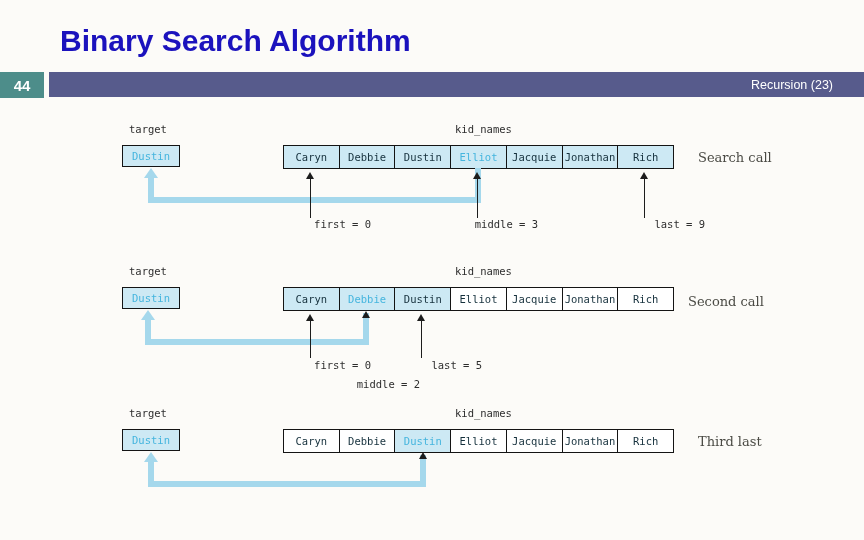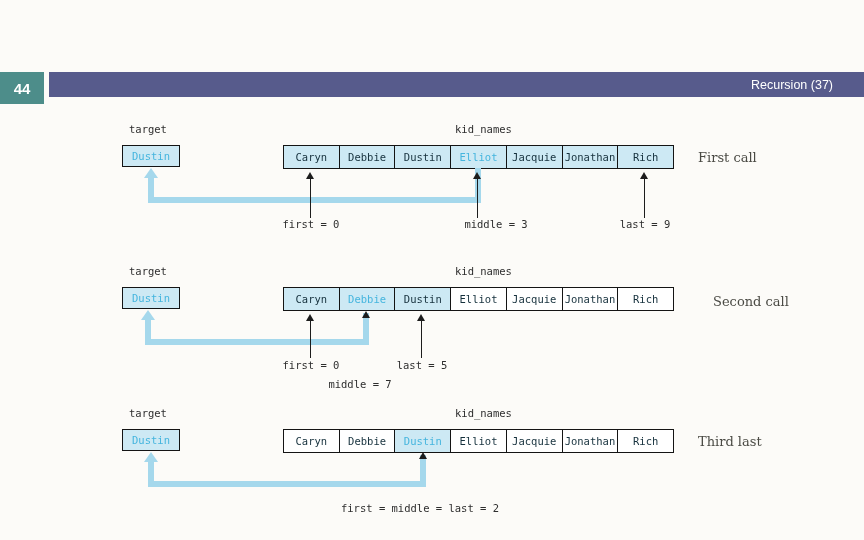--- a/index.html
+++ b/index.html
@@ -2,21 +2,21 @@
 <html style="--title: #1b12bd; --badge_bg: #4d8d8a; --bar_bg: #575b8c; --cell_active_bg: #cde9f4; --highlight_text: #45b5de; --arrow_blue: #a5d8ec; --cell_text: #15303c; --label_text: #2e2e2e; --call_text: #4a4a44; --border_dark: #141414;"><head>
 <meta charset="utf-8">
 <style>
   html,body{margin:0;padding:0;}
   body{width:864px;height:540px;overflow:hidden;background:#fcfbf8;}
   .stage{position:relative;width:864px;height:540px;font-family:"Liberation Sans",sans-serif;}
 
   
   .title{position:absolute;left:60px;top:24px;font-family:"Liberation Sans",sans-serif;
          font-weight:bold;font-size:30px;letter-spacing:0px;color:var(--title,#1b12bd);}
-  .numbadge{position:absolute;left:0;top:72px;width:44px;height:32px;background:var(--badge_bg,#4d8d8a);
+  .numbadge{position:absolute;left:0;top:72px;width:44px;height:26px;background:var(--badge_bg,#4d8d8a);
             color:#fff;font-weight:bold;font-size:15px;display:flex;align-items:center;justify-content:center;}
   .hbar{position:absolute;left:49px;top:72px;width:815px;height:25px;background:var(--bar_bg,#575b8c);
         box-sizing:border-box;color:#fff;font-size:12.5px;display:flex;align-items:center;
         justify-content:flex-end;padding-right:31px;}
 
   
   .row{position:absolute;left:0;width:864px;height:142px;}
   .mono{font-family:"DejaVu Sans Mono",monospace;font-size:10.5px;color:var(--label_text,#2e2e2e);white-space:pre;text-align:right;}
   .lbl{position:absolute;}
   .tbox{position:absolute;width:58px;height:22px;box-sizing:border-box;border:1.5px solid var(--border_dark,#141414);
@@ -33,93 +33,94 @@
 
   
   .bh{position:absolute;height:6px;background:var(--arrow_blue,#a5d8ec);}
   .bv{position:absolute;width:6px;background:var(--arrow_blue,#a5d8ec);}
   .bhead{position:absolute;width:0;height:0;border-left:7px solid transparent;
          border-right:7px solid transparent;border-bottom:10px solid var(--arrow_blue,#a5d8ec);}
   
   .pline{position:absolute;width:1.3px;background:#1c1c1c;}
   .phead{position:absolute;width:0;height:0;border-left:4px solid transparent;
          border-right:4px solid transparent;border-bottom:7px solid #1c1c1c;}
-  .plabel{position:absolute;text-align:center;}
+  .plabel{position:absolute;}
 </style>
 </head>
 <body>
 
 <div class="stage">
 
+  <div class="title">Binary Search Algorithm</div>
   <div class="numbadge">44</div>
   <div class="hbar">
-    <span>Recursion (37)</span>
+    <span>Recursion (23)</span>
   </div>
 
   <div class="row" style="top:115px">
     <div class="mono lbl" style="left:129px;top:8px">target</div>
     <div class="tbox" style="left:122px;top:30px">Dustin</div>
     <div class="mono lbl" style="left:455px;top:8px">kid_names</div>
     <div class="arr" style="left:283px;top:30px">
       <div class="cell on">Caryn</div>
       <div class="cell on">Debbie</div>
       <div class="cell on">Dustin</div>
       <div class="cell on mid">Elliot</div>
       <div class="cell on">Jacquie</div>
       <div class="cell on">Jonathan</div>
       <div class="cell on">Rich</div>
     </div>
-    <div class="call" style="left:698px;top:35px">First call</div>
+    <div class="call" style="left:698px;top:35px">Search call</div>
 
     <div class="bh" style="left:148px;top:82px;width:333px"></div>
     <div class="bv" style="left:475px;top:53px;height:29px"></div>
     <div class="bv" style="left:148px;top:63px;height:19px"></div>
     <div class="bhead" style="left:144px;top:53px"></div>
 
     <div class="phead" style="left:306px;top:57px"></div>
     <div class="pline" style="left:310px;top:64px;height:39px"></div>
     <div class="phead" style="left:473px;top:57px"></div>
     <div class="pline" style="left:477px;top:64px;height:39px"></div>
     <div class="phead" style="left:640px;top:57px"></div>
     <div class="pline" style="left:644px;top:64px;height:39px"></div>
 
     <div class="mono plabel" style="left:251px;top:103px;width:120px">first = 0</div>
-    <div class="mono plabel" style="left:436px;top:103px;width:120px">middle = 3</div>
+    <div class="mono plabel" style="left:418px;top:103px;width:120px">middle = 3</div>
     <div class="mono plabel" style="left:585px;top:103px;width:120px">last = 9</div>
   </div>
 
   <div class="row" style="top:257px">
     <div class="mono lbl" style="left:129px;top:8px">target</div>
     <div class="tbox" style="left:122px;top:30px">Dustin</div>
     <div class="mono lbl" style="left:455px;top:8px">kid_names</div>
     <div class="arr" style="left:283px;top:30px">
       <div class="cell on">Caryn</div>
       <div class="cell on mid">Debbie</div>
       <div class="cell on">Dustin</div>
       <div class="cell">Elliot</div>
       <div class="cell">Jacquie</div>
       <div class="cell">Jonathan</div>
       <div class="cell">Rich</div>
     </div>
-    <div class="call" style="left:713px;top:37px">Second call</div>
+    <div class="call" style="left:688px;top:37px">Second call</div>
 
     <div class="bh" style="left:145px;top:82px;width:224px"></div>
     <div class="bv" style="left:363px;top:56px;height:26px"></div>
     <div class="phead" style="left:362px;top:54px"></div>
     <div class="bv" style="left:145px;top:63px;height:19px"></div>
     <div class="bhead" style="left:141px;top:53px"></div>
 
     <div class="phead" style="left:306px;top:57px"></div>
     <div class="pline" style="left:310px;top:64px;height:37px"></div>
     <div class="phead" style="left:417px;top:57px"></div>
     <div class="pline" style="left:421px;top:64px;height:37px"></div>
 
     <div class="mono plabel" style="left:251px;top:102px;width:120px">first = 0</div>
     <div class="mono plabel" style="left:362px;top:102px;width:120px">last = 5</div>
-    <div class="mono plabel" style="left:300px;top:121px;width:120px">middle = 7</div>
+    <div class="mono plabel" style="left:300px;top:121px;width:120px">middle = 2</div>
   </div>
 
   <div class="row" style="top:399px">
     <div class="mono lbl" style="left:129px;top:8px">target</div>
     <div class="tbox" style="left:122px;top:30px">Dustin</div>
     <div class="mono lbl" style="left:455px;top:8px">kid_names</div>
     <div class="arr" style="left:283px;top:30px">
       <div class="cell">Caryn</div>
       <div class="cell">Debbie</div>
       <div class="cell on mid">Dustin</div>
@@ -129,16 +130,15 @@
       <div class="cell">Rich</div>
     </div>
     <div class="call" style="left:698px;top:35px">Third last</div>
 
     <div class="bh" style="left:148px;top:82px;width:278px"></div>
     <div class="bv" style="left:420px;top:56px;height:26px"></div>
     <div class="phead" style="left:419px;top:53px"></div>
     <div class="bv" style="left:148px;top:63px;height:19px"></div>
     <div class="bhead" style="left:144px;top:53px"></div>
 
-    <div class="mono plabel" style="left:300px;top:103px;width:240px">first = middle = last = 2</div>
   </div>
 
 </div>
 
 </body></html>

